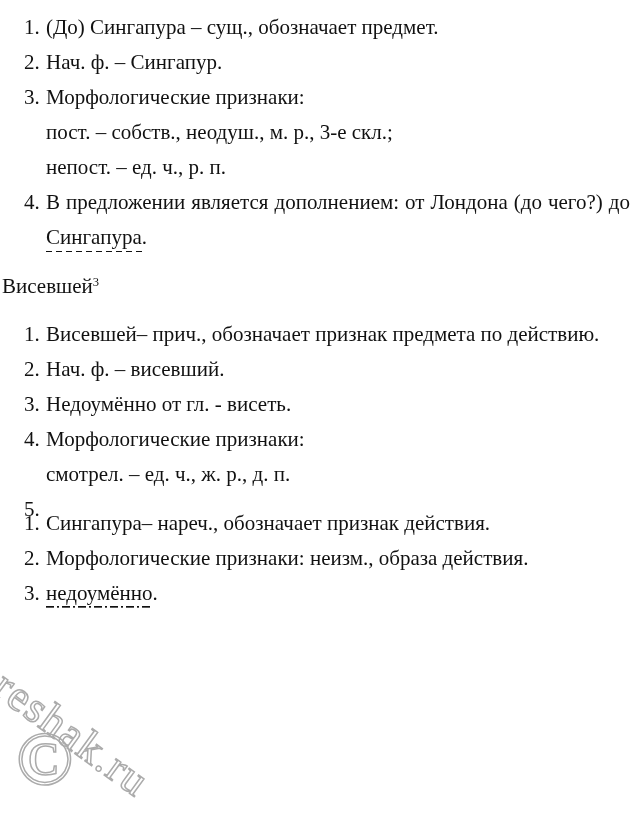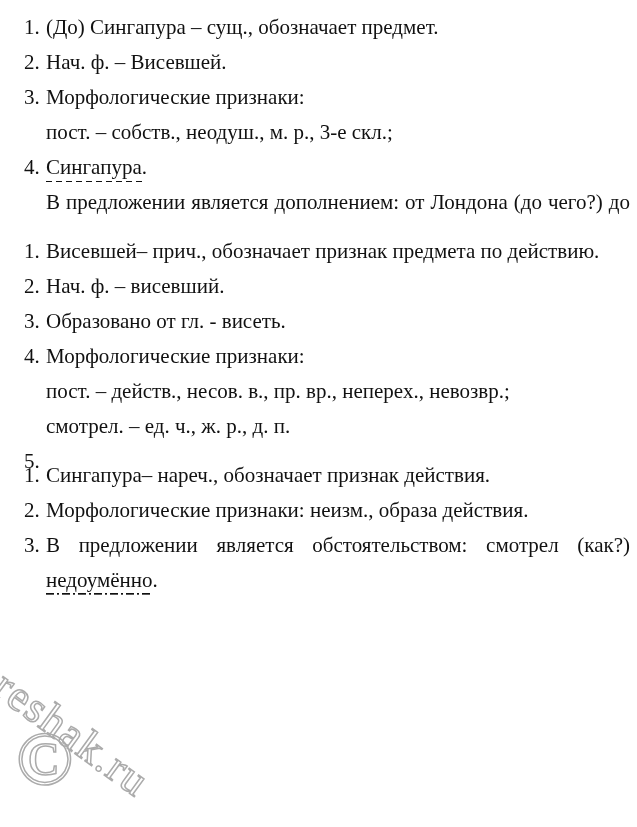--- a/index.html
+++ b/index.html
@@ -95,73 +95,73 @@
   <div class="content">
 
     <section class="block">
       <div class="list">
         <div class="item">
           <span class="num">1.</span>
           <div class="line">(До) Сингапура – сущ., обозначает предмет.</div>
         </div>
         <div class="item">
           <span class="num">2.</span>
-          <div class="line">Нач. ф. – Висевшей.</div>
+          <div class="line">Нач. ф. – Сингапур.</div>
         </div>
         <div class="item">
           <span class="num">3.</span>
           <div class="line">Морфологические признаки:</div>
           <div class="line">пост. – собств., неодуш., м. р., 3-е скл.;</div>
+          <div class="line">непост. – ед. ч., р. п.</div>
         </div>
         <div class="item">
           <span class="num">4.</span>
+          <div class="line stretch">В предложении является дополнением: от Лондона (до чего?) до</div>
           <div class="line"><span class="u-dashed">Сингапура</span><span>.</span></div>
-          <div class="line stretch">В предложении является дополнением: от Лондона (до чего?) до</div>
         </div>
       </div>
     </section>
 
     <section class="block">
+      <div class="heading"><span>Висевшей</span><sup>3</sup></div>
       <div class="list">
         <div class="item">
           <span class="num">1.</span>
           <div class="line">Висевшей– прич., обозначает признак предмета по действию.</div>
         </div>
         <div class="item">
           <span class="num">2.</span>
           <div class="line">Нач. ф. – висевший.</div>
         </div>
         <div class="item">
           <span class="num">3.</span>
-          <div class="line">Образовано от гл. - висеть.</div>
+          <div class="line">Недоумённо от гл. - висеть.</div>
         </div>
         <div class="item">
           <span class="num">4.</span>
           <div class="line">Морфологические признаки:</div>
-          <div class="line">пост. – действ., несов. в., пр. вр., неперех., невозвр.;</div>
           <div class="line">смотрел. – ед. ч., ж. р., д. п.</div>
         </div>
         <div class="item">
           <span class="num">5.</span>
         </div>
       </div>
     </section>
 
     <section class="block">
       <div class="list">
         <div class="item">
           <span class="num">1.</span>
           <div class="line">Сингапура– нареч., обозначает признак действия.</div>
         </div>
         <div class="item">
           <span class="num">2.</span>
           <div class="line">Морфологические признаки: неизм., образа действия.</div>
         </div>
         <div class="item">
           <span class="num">3.</span>
-          <div class="line stretch">В предложении является обстоятельством: смотрел (как?)</div>
           <div class="line"><span class="u-dashdot">недоумённо</span><span>.</span></div>
         </div>
       </div>
     </section>
 
   </div>
 </div>
 
 </body></html>

